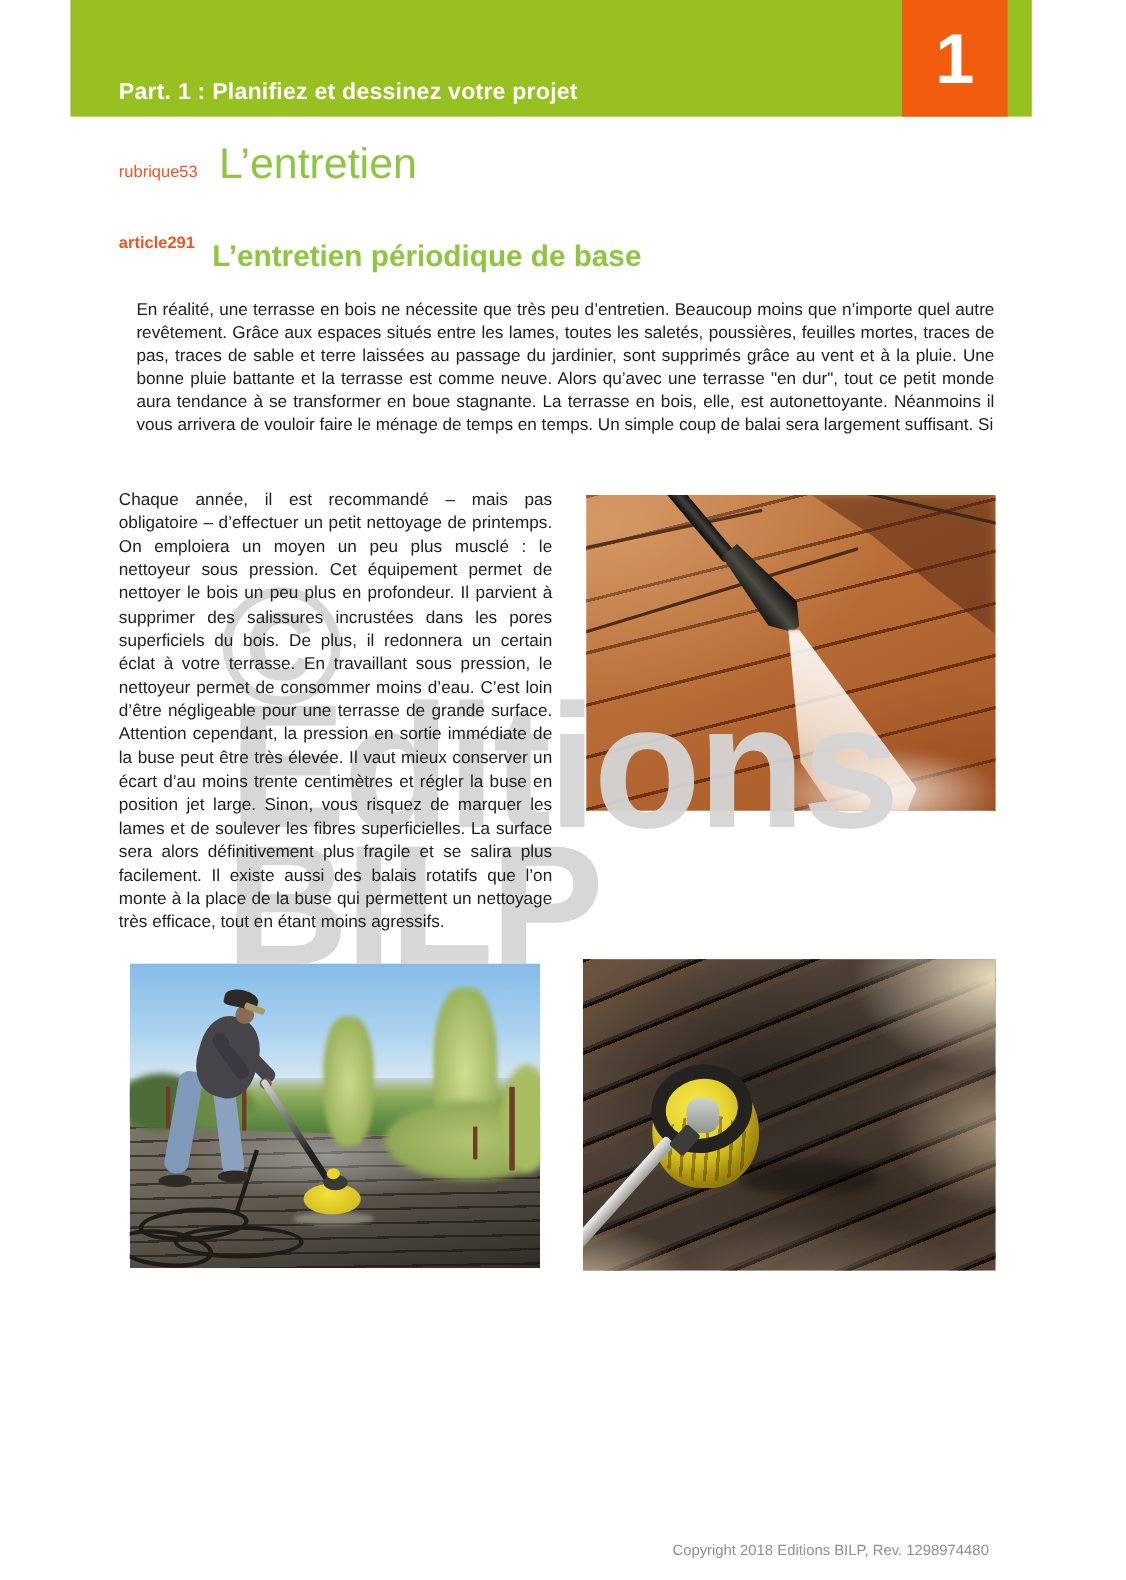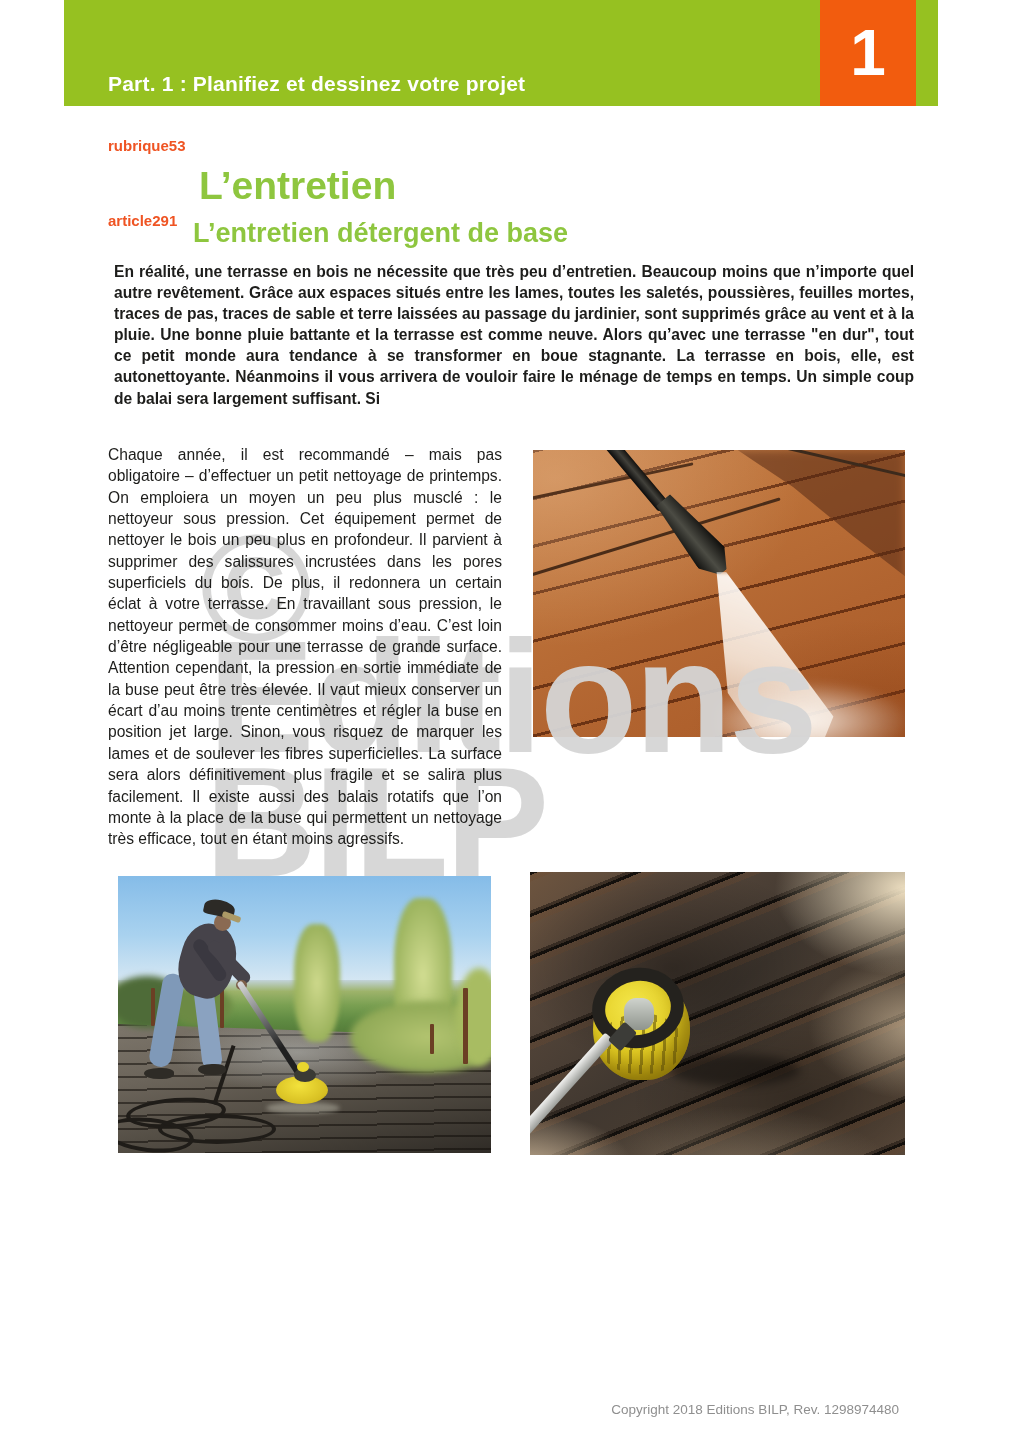--- a/index.html
+++ b/index.html
@@ -15,31 +15,31 @@
     position:absolute; left:44px; bottom:10px; color:#ffffff;
     font-size:21px; font-weight:bold; letter-spacing:0.2px;
   }
   .chapter-box {
     position:absolute; left:820px; top:0; width:96px; height:106px; background:#f25c0e;
     display:flex; align-items:center; justify-content:center; z-index:4;
   }
   .chapter-box span { color:#ffffff; font-size:64px; font-weight:bold; line-height:1; }
 
   
-  .rubrique-label { position:absolute; left:108px; top:137px; font-size:15px; font-weight:bold; color:#ef5423; z-index:6; }
-  .rubrique-title { position:absolute; left:199px; top:128px; font-size:39px; font-weight:bold; color:#8ec63f; z-index:6;margin-top:36px; }
+  .rubrique-label { position:absolute; left:108px; top:148px; font-size:15px; font-weight:normal; color:#ef5423; z-index:6; }
+  .rubrique-title { position:absolute; left:199px; top:128px; font-size:39px; font-weight:normal; color:#8ec63f; z-index:6; }
   .article-label  { position:absolute; left:108px; top:212px; font-size:15px; font-weight:bold; color:#ef5423; z-index:6; }
   .article-title  { position:absolute; left:193px; top:218px; font-size:27px; font-weight:bold; color:#8ec63f; z-index:6; }
 
   
   .intro {
     position:absolute; left:108px; top:255px; width:812px; z-index:6;
     font-size:15.6px; line-height:21.1px; text-align:justify; color:#1d1d1b;
   }
-  .intro p { margin:6px;font-weight:bold; }
+  .intro p { margin:16px; }
   .intro p.cont { text-indent:3px; }
   .col-text {
     position:absolute; left:108px; top:444px; width:394px; z-index:6;
     font-size:15.6px; line-height:21.35px; text-align:justify; color:#1d1d1b;
   }
 
   
   .wm { position:absolute; z-index:5; font-weight:bold; color:rgba(213,213,213,0.95);
         pointer-events:none; line-height:1; letter-spacing:-3px; }
   .wm-symbol   { left:200px; top:512px; font-size:152px; }
@@ -182,21 +182,21 @@
   <div class="header-bar">
     <div class="header-title">Part. 1 : Planifiez et dessinez votre projet</div>
   </div>
   <div class="chapter-box">
     <span>1</span>
   </div>
 
   <div class="rubrique-label">rubrique53</div>
   <div class="rubrique-title">L’entretien</div>
   <div class="article-label">article291</div>
-  <div class="article-title">L’entretien détergent de base</div>
+  <div class="article-title">L’entretien périodique de base</div>
 
   <div class="intro">
     <p>En réalité, une terrasse en bois ne nécessite que très peu d’entretien. Beaucoup moins que n’importe quel autre revêtement. Grâce aux espaces situés entre les lames, toutes les saletés, poussières, feuilles mortes, traces de pas, traces de sable et terre laissées au passage du jardinier, sont supprimés grâce au vent et à la pluie. Une bonne pluie battante et la terrasse est comme neuve. Alors qu’avec une terrasse "en dur", tout ce petit monde aura tendance à se transformer en boue stagnante. La terrasse en bois, elle, est autonettoyante. Néanmoins il vous arrivera de vouloir faire le ménage de temps en temps. Un simple coup de balai sera largement suffisant. Si</p>
   </div>
 
   <div class="col-text">Chaque année, il est recommandé – mais pas obligatoire – d’effectuer un petit nettoyage de printemps. On emploiera un moyen un peu plus musclé : le nettoyeur sous pression. Cet équipement permet de nettoyer le bois un peu plus en profondeur. Il parvient à supprimer des salissures incrustées dans les pores superficiels du bois. De plus, il redonnera un certain éclat à votre terrasse. En travaillant sous pression, le nettoyeur permet de consommer moins d’eau. C’est loin d’être négligeable pour une terrasse de grande surface. Attention cependant, la pression en sortie immédiate de la buse peut être très élevée. Il vaut mieux conserver un écart d’au moins trente centimètres et régler la buse en position jet large. Sinon, vous risquez de marquer les lames et de soulever les fibres superficielles. La surface sera alors définitivement plus fragile et se salira plus facilement. Il existe aussi des balais rotatifs que l’on monte à la place de la buse qui permettent un nettoyage très efficace, tout en étant moins agressifs.</div>
 
   <div class="photo photo1">
     <div class="ph1-shadow"></div>
     <div class="ph1-cable1"></div>

